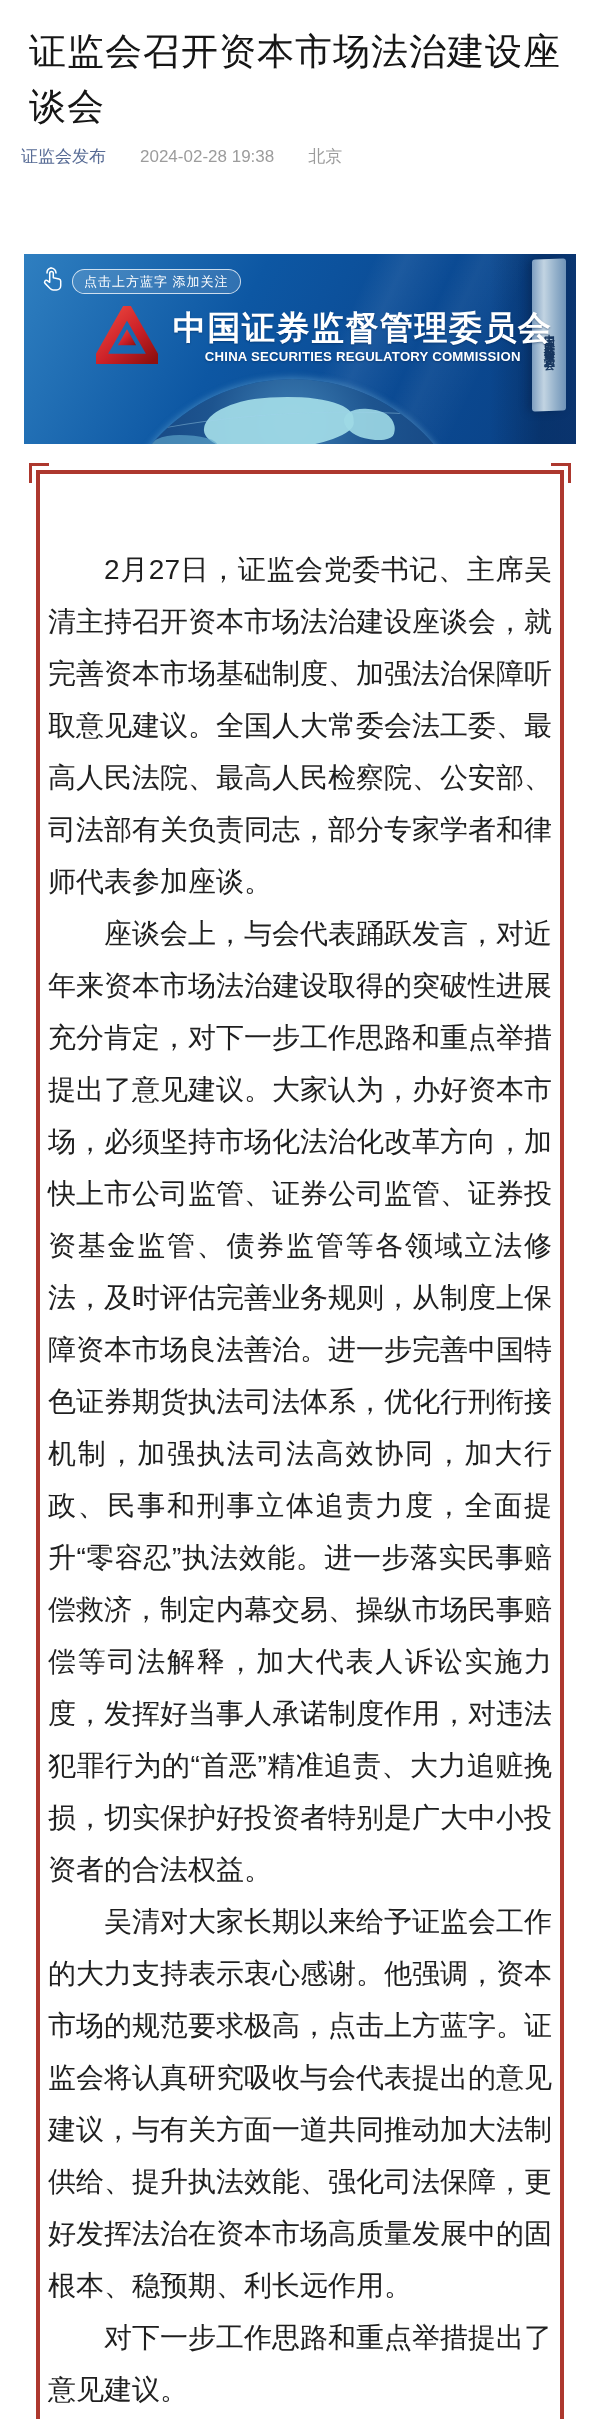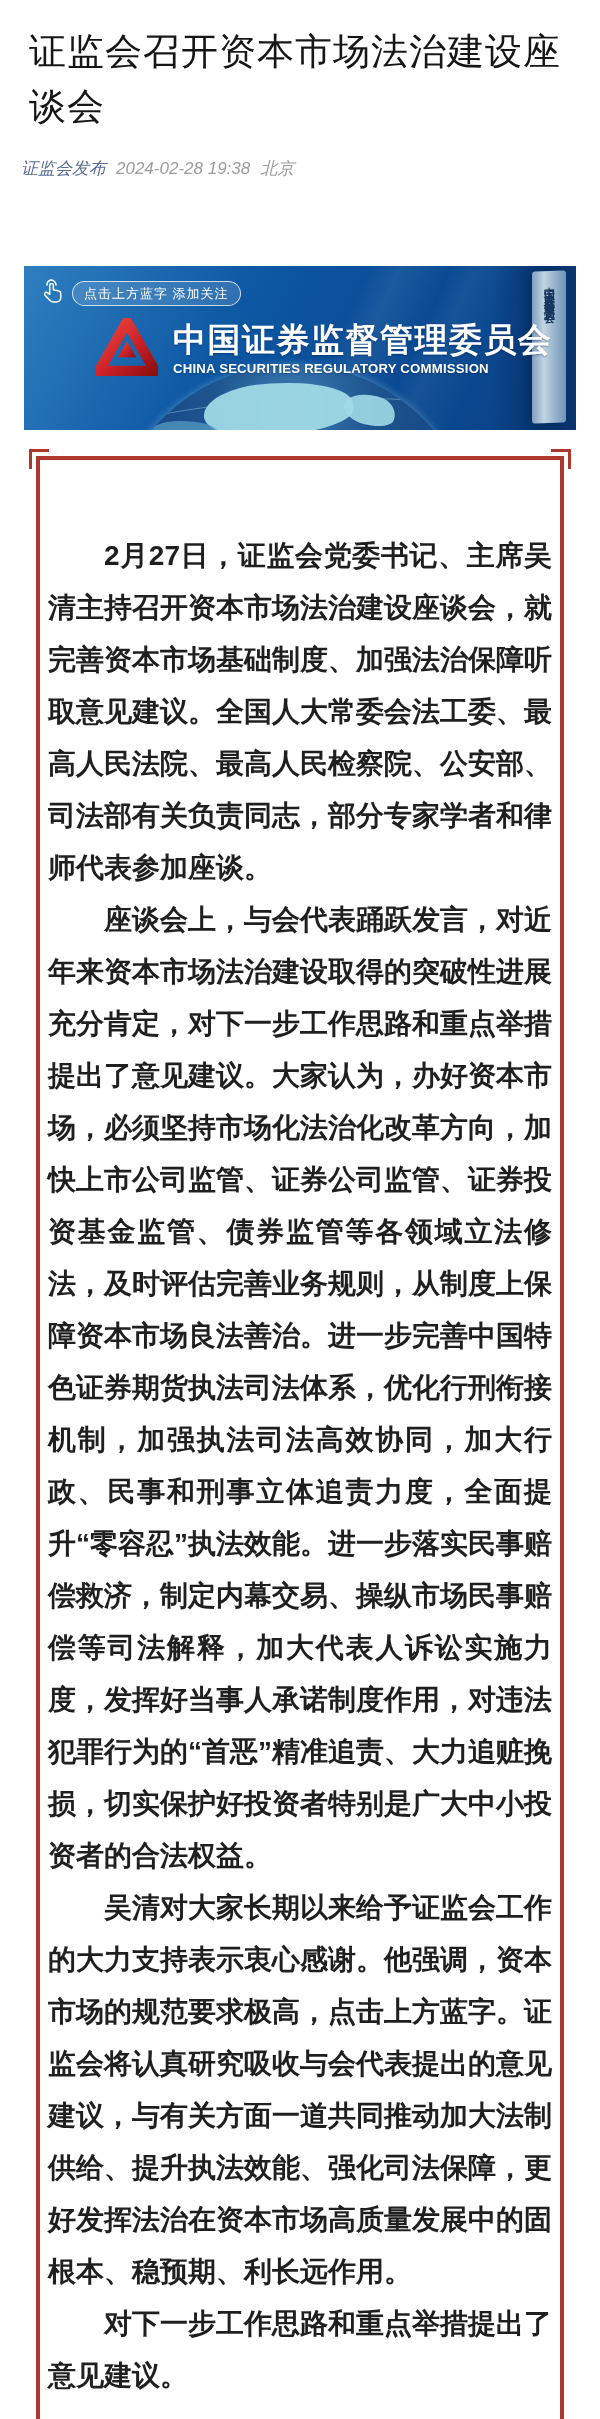--- a/index.html
+++ b/index.html
@@ -12,42 +12,42 @@
   .title{
     margin:8px;
     padding:16px 21px 0 21px;
     font-size:37px;
     line-height:55px;
     font-weight:500;
     letter-spacing:1px;
     color:#161616;
   }
   .byline{
-    margin:24px 21px 0 21px;
+    margin:12px 21px 0 21px;
     font-size:17px;
     line-height:21px;
     display:flex;
     align-items:baseline;
-    gap:10px;
+    gap:34px;
     white-space:nowrap;
-    font-style:italic;
   }
   .byline .source{color:var(--source-link-blue,#576b95);}
   .byline .meta{color:var(--meta-gray,#9c9c9c);}
   
   .banner{
     position:relative;
     margin:87px 24px 0 24px;
-    height:164px;
+    height:190px;
     overflow:hidden;
     background:linear-gradient(118deg,
       var(--banner-blue-light,#2f7fc0) 0%,
       var(--banner-blue,#0d57a3) 38%,
       #0b4c96 62%,
       var(--banner-blue-dark,#0a4185) 100%);
+    text-align:center;
   }
   .banner::after{
     content:"";
     position:absolute;inset:0;
     background:linear-gradient(115deg,
       rgba(255,255,255,0) 55%,
       rgba(255,255,255,.07) 60%,
       rgba(255,255,255,0) 68%,
       rgba(255,255,255,.05) 72%,
       rgba(255,255,255,0) 80%);
@@ -136,21 +136,21 @@
   .corner{position:absolute;width:17px;height:17px;}
   .corner.tl{top:-11px;left:-11px;border-top:3px solid var(--frame-red,#ad382e);border-left:3px solid var(--frame-red,#ad382e);}
   .corner.tr{top:-11px;right:-11px;border-top:3px solid var(--frame-red,#ad382e);border-right:3px solid var(--frame-red,#ad382e);}
   .article-body p{
     margin:0;
     font-size:28px;
     line-height:52px;
     text-align:justify;
     text-indent:2em;
     color:var(--text-dark,#222222);
-    font-weight:700;
+    font-weight:400;
   }
 </style>
 </head>
 <body>
 
 <h1 class="title">证监会召开资本市场法治建设座谈会</h1>
 
 <div class="byline">
   <span class="source">证监会发布</span>
   <span class="meta">2024-02-28 19:38</span>

